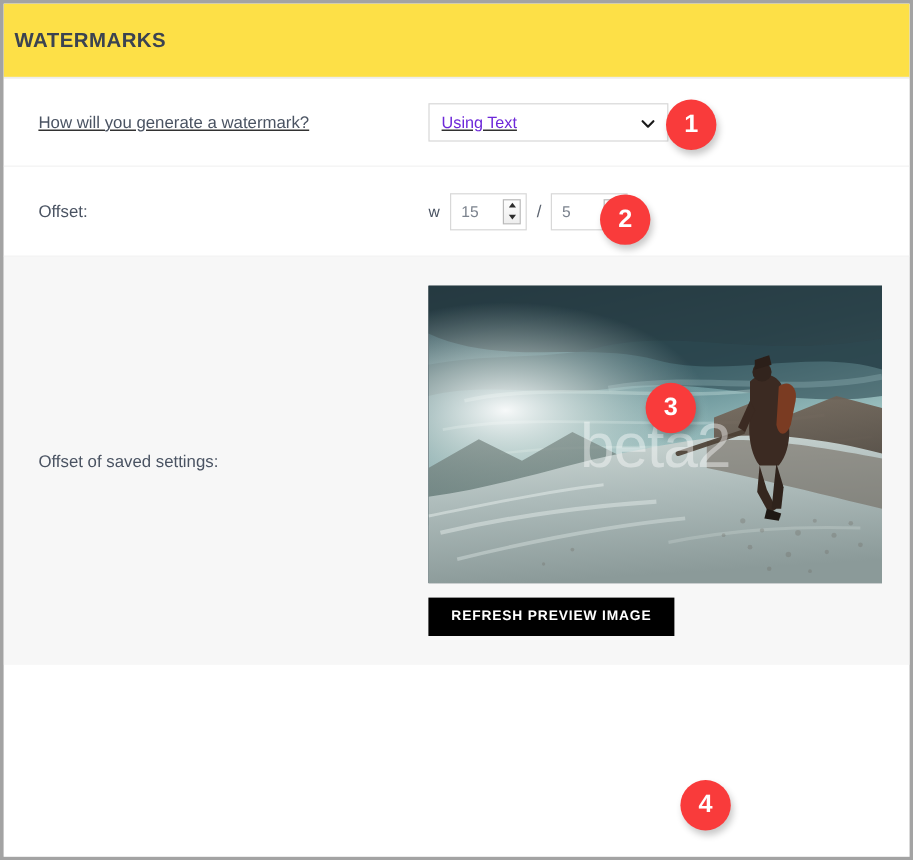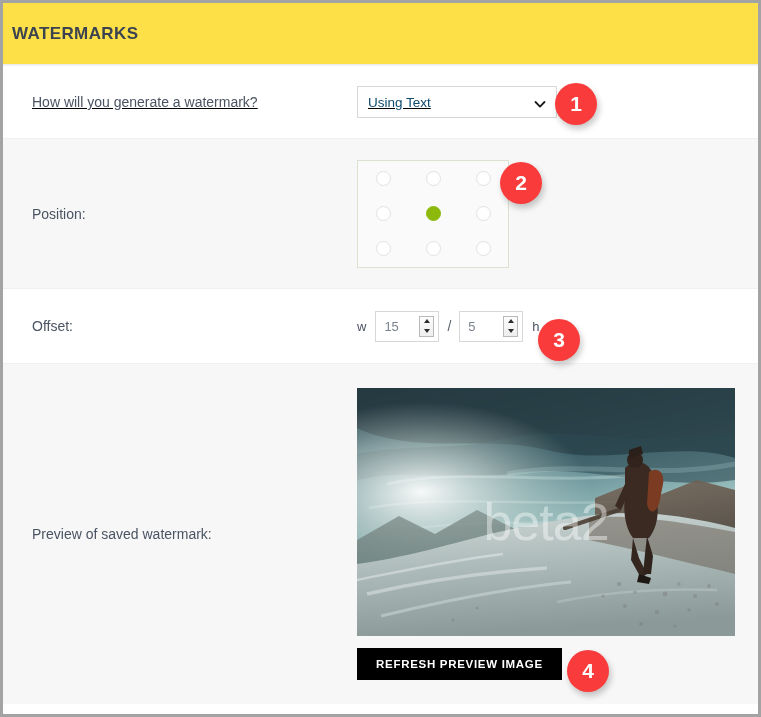--- a/index.html
+++ b/index.html
@@ -85,21 +85,21 @@
     box-sizing: border-box;
     border: 1px solid #d8d8d8;
     background: #ffffff;
     display: flex;
     align-items: center;
     padding: 0 10px;
     cursor: pointer;
   }
   .select-value {
     font-size: 13.5px;
-    color: #0c4a6e;
+    color: #6d28d9;
     flex: 1 1 auto;
     font-family: "Liberation Sans", sans-serif;
   }
   .chevron {
     width: 12px;
     height: 12px;
     flex: 0 0 12px;
     display: block;
   }
 
@@ -276,36 +276,20 @@
           <span class="select-value">Using Text</span>
           <span class="chevron">
             <svg viewBox="0 0 12 12" width="12" height="12" aria-hidden="true">
               <path d="M1.5 4 L6 8.6 L10.5 4" fill="none" stroke="#1b1b1b" stroke-width="1.8" stroke-linecap="round" stroke-linejoin="round"></path>
             </svg>
           </span>
         </div>
       </div>
     </div>
 
-    <div class="row alt row-position">
-      <div class="row-label">Position:</div>
-      <div class="row-field">
-        <div class="pos-grid">
-          <span class="pos-radio"></span>
-          <span class="pos-radio"></span>
-          <span class="pos-radio"></span>
-          <span class="pos-radio"></span>
-          <span class="pos-radio selected"></span>
-          <span class="pos-radio"></span>
-          <span class="pos-radio"></span>
-          <span class="pos-radio"></span>
-          <span class="pos-radio"></span>
-        </div>
-      </div>
-    </div>
 
     <div class="row plain row-offset">
       <div class="row-label">Offset:</div>
       <div class="row-field">
         <div class="offset-wrap">
           <span class="unit left">w</span>
           <span class="spin">
             <span class="spin-val">15</span>
             <span class="spin-btns">
               <span class="spin-up">
@@ -327,21 +311,21 @@
                   <span class="tri-down"></span>
                 </span>
             </span>
           </span>
           <span class="unit right">h</span>
         </div>
       </div>
     </div>
 
     <div class="row alt row-preview">
-      <div class="row-label">Preview of saved watermark:</div>
+      <div class="row-label">Offset of saved settings:</div>
       <div class="row-field">
         <div class="preview-col">
           <div class="preview-img">
             <svg width="378" height="248" viewBox="0 0 378 248" aria-hidden="true">
               <defs>
                 <linearGradient id="skyG" x1="0" y1="0" x2="0.35" y2="1">
                   <stop offset="0%" stop-color="#2b4049"></stop>
                   <stop offset="38%" stop-color="#4e7b84"></stop>
                   <stop offset="70%" stop-color="#9fc3c2"></stop>
                   <stop offset="100%" stop-color="#d7e3dc"></stop>

